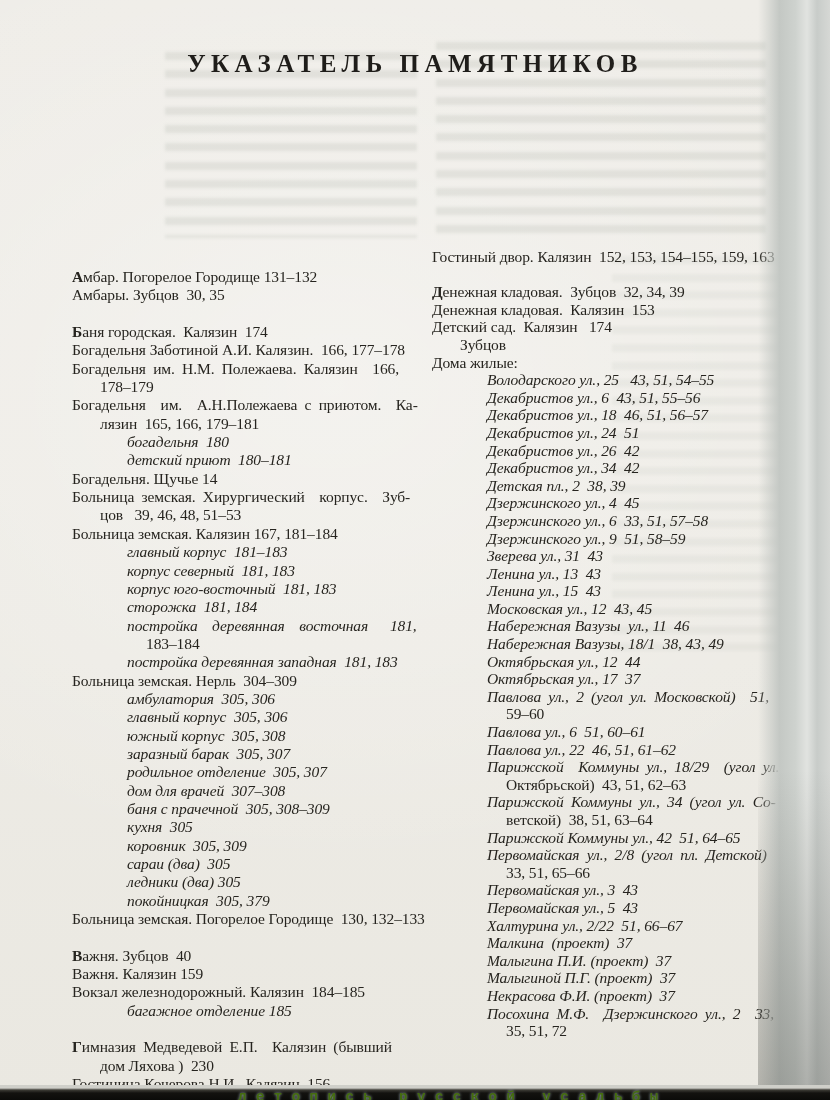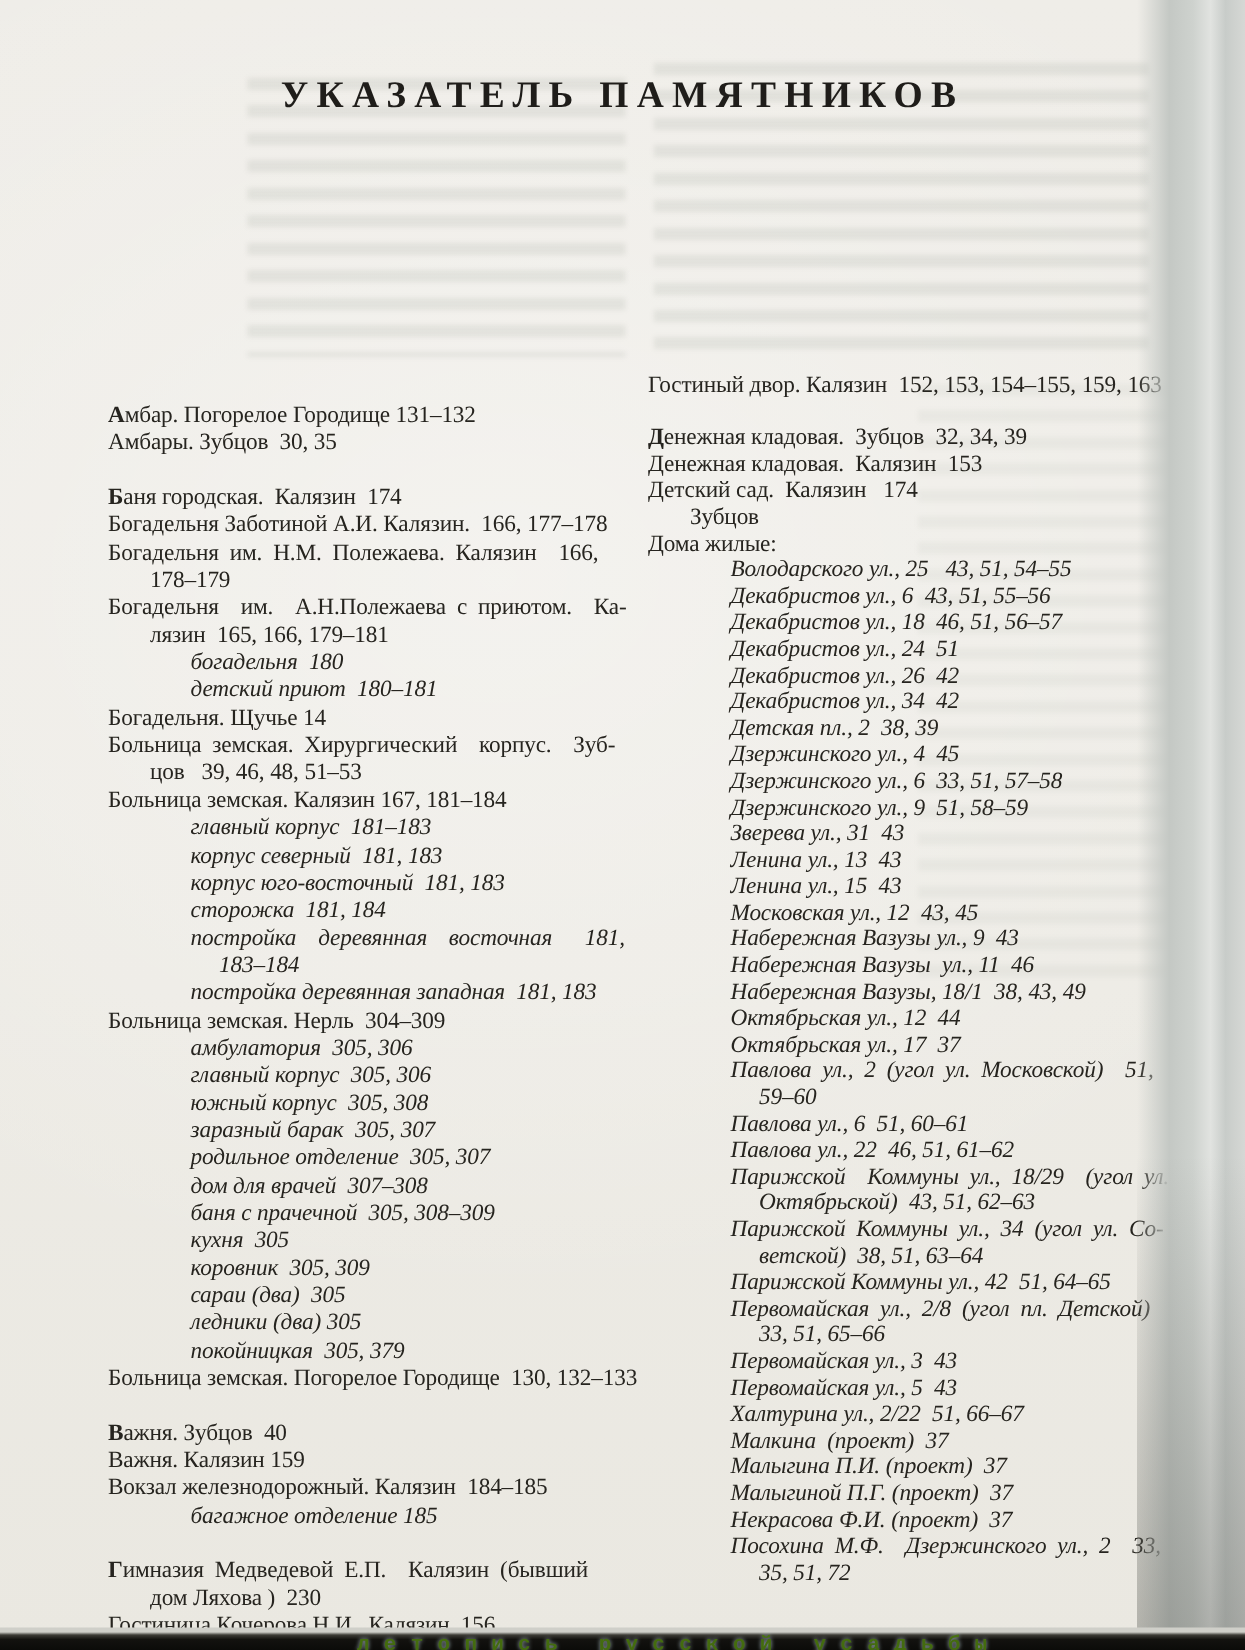--- a/index.html
+++ b/index.html
@@ -22,21 +22,21 @@
   .line{
     font-size:15.5px;letter-spacing:-0.1px;white-space:pre;
     color:#26241f;
   }
   .col-left  .line{line-height:18.35px;height:18.35px;}
   .col-right .line{line-height:17.6px;height:17.6px;}
   .line.gap{height:18.35px;}
   .col-right .line.gap{height:17.6px;}
   .i1{padding-left:28px;}
   .i2{padding-left:55px;font-style:italic;}
-  .i3{padding-left:74px;font-style:italic;}
+  .i3{padding-left:74px;}
   .j{word-spacing:3.5px;}
   .lead{font-weight:700;}
   
   .bleed{position:absolute;filter:blur(1.7px);pointer-events:none;}
   .bleed-a{left:165px;top:52px;width:252px;height:186px;opacity:.5;
     background:repeating-linear-gradient(180deg, rgba(122,132,120,.26) 0 8px, rgba(122,132,120,0) 8px 18.3px);}
   .bleed-b{left:436px;top:42px;width:330px;height:198px;opacity:.5;
     background:repeating-linear-gradient(180deg, rgba(122,132,120,.26) 0 8px, rgba(122,132,120,0) 8px 18.3px);}
   .bleed-c{left:612px;top:256px;width:172px;height:400px;opacity:.28;
     background:repeating-linear-gradient(180deg, rgba(122,132,120,.24) 0 8px, rgba(122,132,120,0) 8px 17.6px);}
@@ -129,21 +129,20 @@
       <div class="line i2">Декабристов ул., 26  42</div>
       <div class="line i2">Декабристов ул., 34  42</div>
       <div class="line i2">Детская пл., 2  38, 39</div>
       <div class="line i2">Дзержинского ул., 4  45</div>
       <div class="line i2">Дзержинского ул., 6  33, 51, 57–58</div>
       <div class="line i2">Дзержинского ул., 9  51, 58–59</div>
       <div class="line i2">Зверева ул., 31  43</div>
       <div class="line i2">Ленина ул., 13  43</div>
       <div class="line i2">Ленина ул., 15  43</div>
       <div class="line i2">Московская ул., 12  43, 45</div>
-      <div class="line i2">Набережная Вазузы ул., 9  43</div>
       <div class="line i2">Набережная Вазузы  ул., 11  46</div>
       <div class="line i2">Набережная Вазузы, 18/1  38, 43, 49</div>
       <div class="line i2">Октябрьская ул., 12  44</div>
       <div class="line i2">Октябрьская ул., 17  37</div>
       <div class="line i2 j">Павлова ул., 2 (угол ул. Московской)  51,</div>
       <div class="line i3">59–60</div>
       <div class="line i2">Павлова ул., 6  51, 60–61</div>
       <div class="line i2">Павлова ул., 22  46, 51, 61–62</div>
       <div class="line i2 j">Парижской  Коммуны ул., 18/29  (угол ул.</div>
       <div class="line i3">Октябрьской)  43, 51, 62–63</div>

